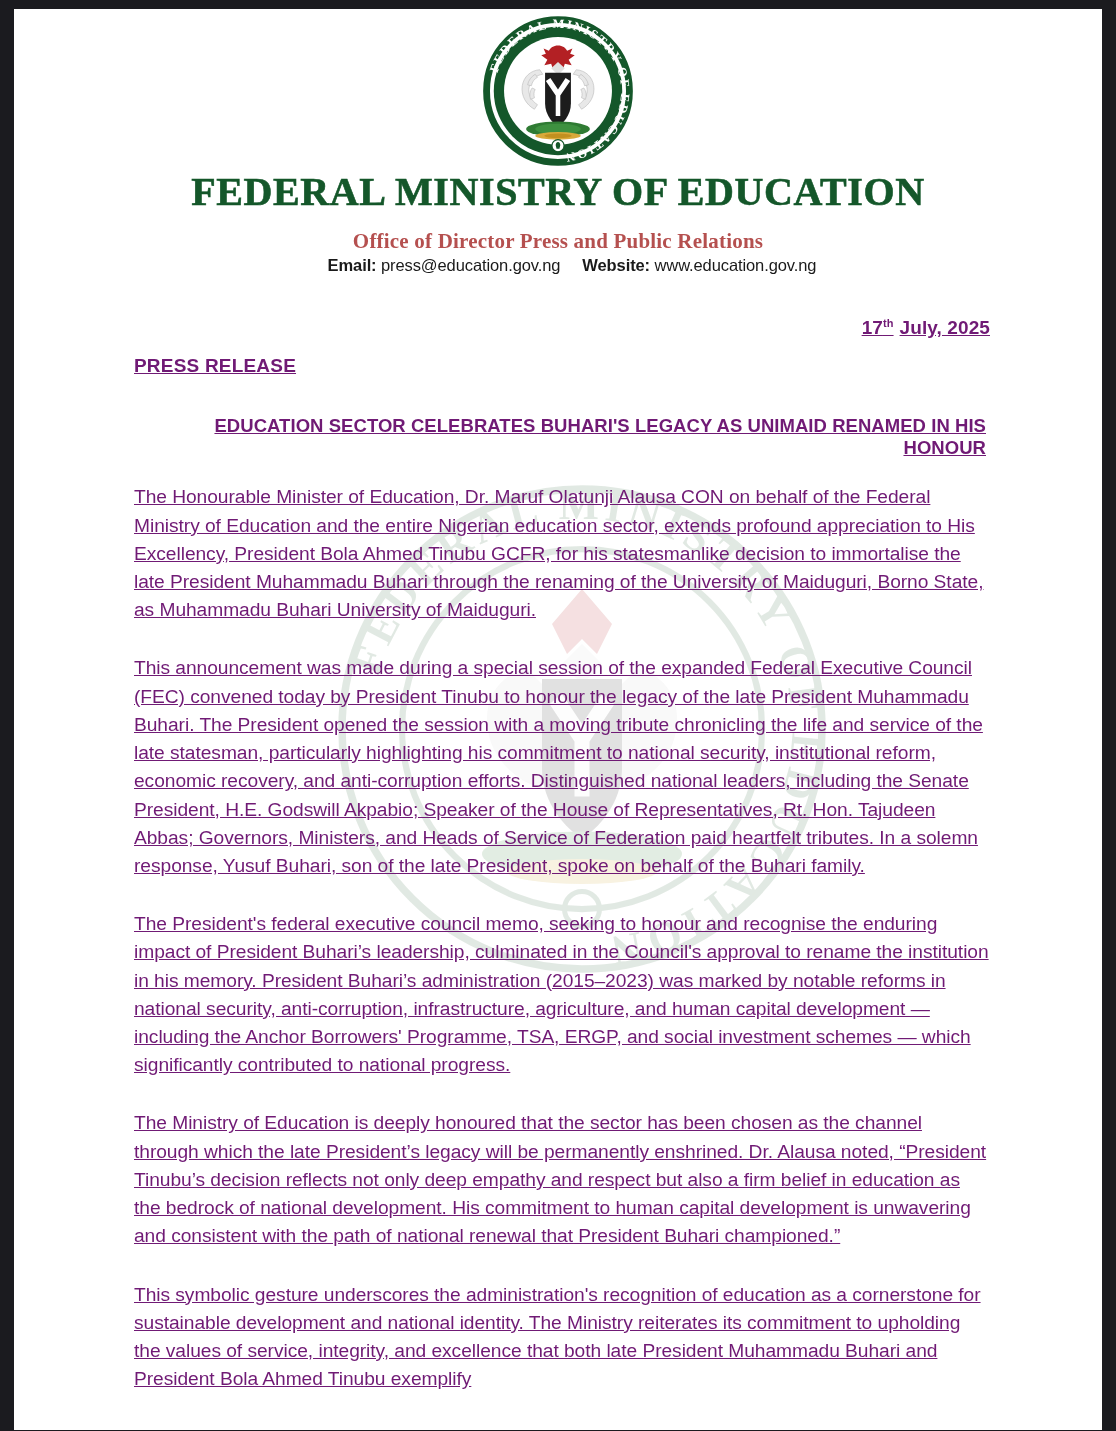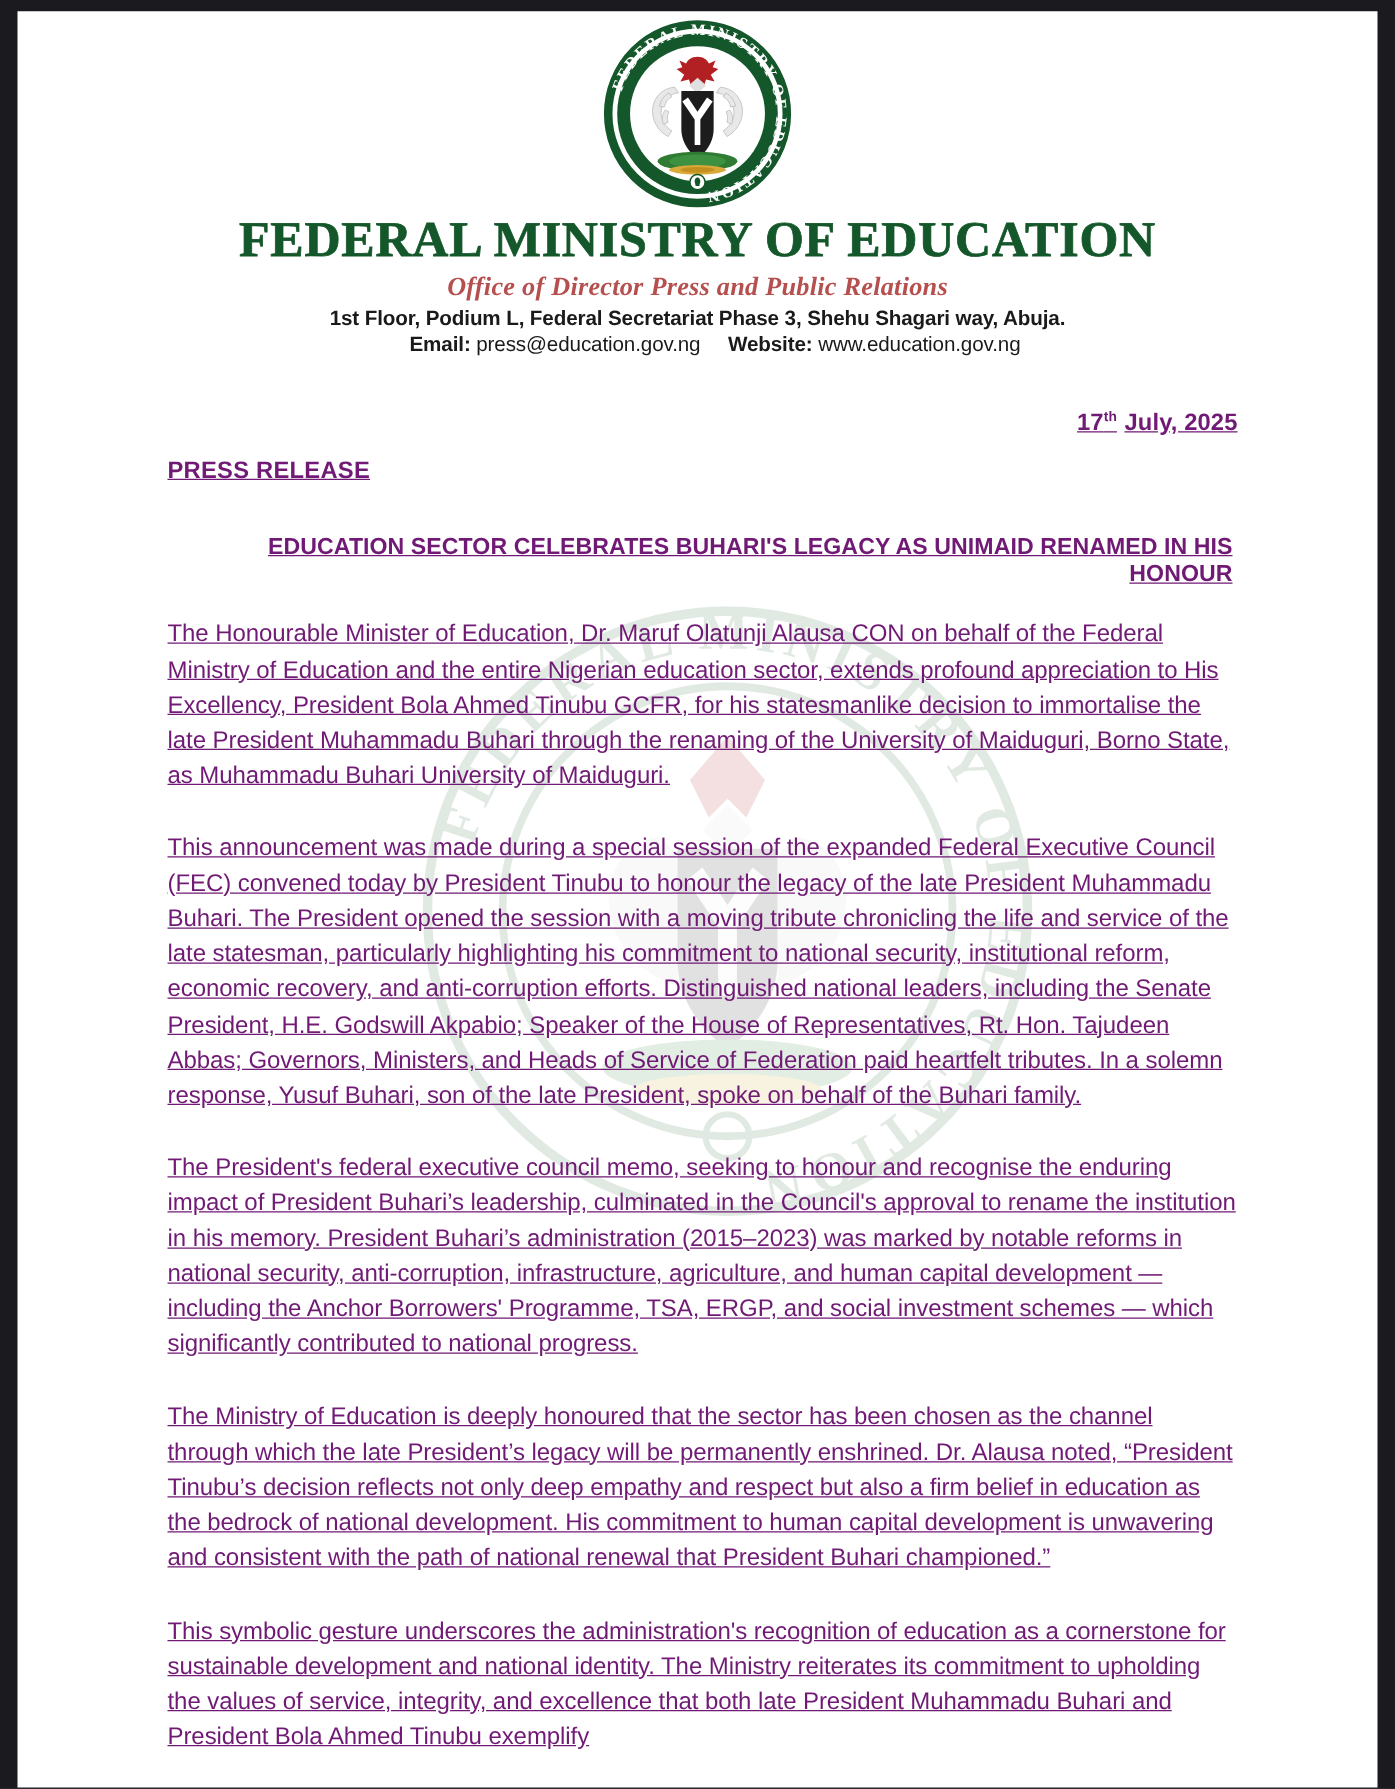--- a/index.html
+++ b/index.html
@@ -54,25 +54,24 @@
     font-weight: bold;
     font-size: 40px;
     letter-spacing: 0.6px;
     color: #14572a;
     margin-top: 4px;
     line-height: 1.05;
     -webkit-text-stroke: 0.6px #14572a;
   }
   .org-sub {
     font-family: "Liberation Serif", "DejaVu Serif", serif;
-    font-style: italic;
     font-weight: bold;
     font-size: 21px;
     color: #b5504f;
-    margin-top: 4px;
+    margin-top: 16px;
     letter-spacing: 0.2px;
   }
   .org-addr {
     font-family: "Liberation Sans", sans-serif;
     font-size: 16.5px;
     font-weight: 600;
     color: #1a1a1a;
     margin-top: 4px;
     letter-spacing: -0.1px;
   }
@@ -193,21 +192,20 @@
           <ellipse cx="100" cy="159" rx="18" ry="3" fill="#c2901f"></ellipse>
         </g>
 
         <circle cx="100" cy="172" r="8" fill="#ffffff" stroke="#14572a" stroke-width="1.6"></circle>
         <path d="M100 167 c2 0 3 2 3 4 c0 2 -1 3 -1 5 h-4 c0 -2 -1 -3 -1 -5 c0 -2 1 -4 3 -4 z" fill="#14572a"></path>
       </svg>
     </div>
 
     <div class="org-name">FEDERAL MINISTRY OF EDUCATION</div>
     <div class="org-sub">Office of Director Press and Public Relations</div>
-    <div class="org-addr">1st Floor, Podium L, Federal Secretariat Phase 3, Shehu Shagari way, Abuja.</div>
     <div class="org-contact"><b>Email:</b> <span>press@education.gov.ng</span><span class="contact-gap"></span><b>Website:</b> <span>www.education.gov.ng</span></div>
   </div>
 
   <div class="doc-body">
 
     <div class="date-line"><span>17</span><sup>th</sup><span class="date-sep"></span><span>July, 2025</span></div>
 
     <div class="press-label">PRESS RELEASE</div>
 
     <div class="headline">EDUCATION SECTOR CELEBRATES BUHARI'S LEGACY AS UNIMAID RENAMED IN HIS HONOUR</div>

